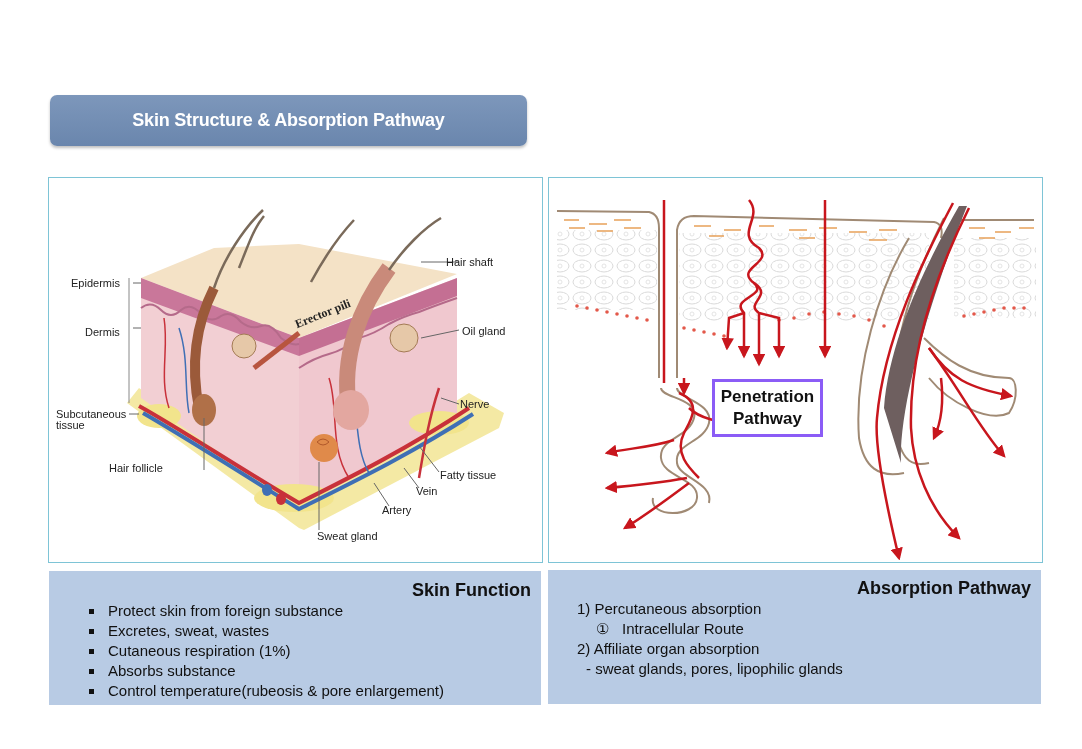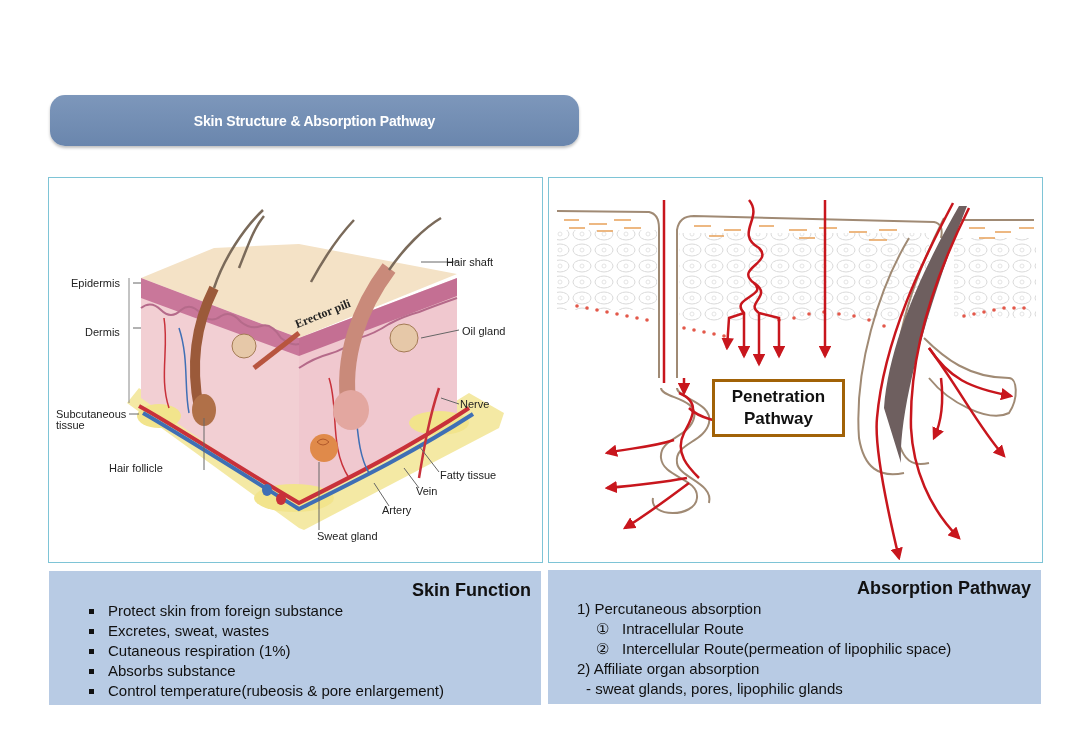--- a/index.html
+++ b/index.html
@@ -1,43 +1,43 @@
 <!DOCTYPE html>
 <html><head>
 <meta charset="utf-8">
 <style>
   html, body { margin:0; padding:0; background:#ffffff; }
   body { width:1082px; height:749px; position:relative; overflow:hidden; font-family:"Liberation Sans", sans-serif; }
   .title-bar {
-    position:absolute; left:50px; top:95px; width:529px; height:51px;
+    position:absolute; left:50px; top:95px; width:477px; height:51px;
     background:linear-gradient(#7d97bb, #6a86ad);
-    border-radius:15px; box-shadow:0 2px 3px rgba(0,0,0,0.25);
+    border-radius:7px; box-shadow:0 2px 3px rgba(0,0,0,0.25);
     display:flex; align-items:center; justify-content:center;
-    color:#ffffff; font-weight:bold; font-size:14px; letter-spacing:-0.2px;
+    color:#ffffff; font-weight:bold; font-size:18px; letter-spacing:-0.2px;
   }
   .panel { position:absolute; border:1.5px solid #7ec4d6; background:#ffffff; box-sizing:border-box; }
   .panel-left { left:48px; top:177px; width:495px; height:386px; }
   .panel-right { left:548px; top:177px; width:495px; height:386px; }
   .panel svg { position:absolute; left:0; top:0; }
   .lbl { position:absolute; font-size:11px; color:#222; white-space:nowrap; }
   .textbox { position:absolute; background:#b8cbe4; box-sizing:border-box; color:#111; }
   .tb-left { left:49px; top:571px; width:492px; height:134px; padding:9px 10px; }
   .tb-right { left:548px; top:570px; width:493px; height:134px; padding:8px 10px; }
   .tb-head { font-weight:bold; font-size:18px; line-height:20px; margin-bottom:1px;text-align:right; }
   .tb-list { list-style:none; margin:0; padding:0 0 0 30px; }
   .tb-list li { font-size:15px; line-height:20px; position:relative; padding-left:19px; }
   .tb-list li::before { content:""; position:absolute; left:0; top:8px; width:5px; height:5px; background:#111; }
   .ap-line { font-size:15px; line-height:20px; }
   .ind1 { padding-left:19px; }
   .ind2 { padding-left:38px; }
   .ind3 { padding-left:28px; }
   .circ { display:inline-block; width:26px; }
   .pen-box {
-    position:absolute; left:163px; top:201px; width:133px; height:58px;
-    border:3px solid #a16207; background:#fff; box-sizing:border-box;
+    position:absolute; left:163px; top:201px; width:111px; height:58px;
+    border:3px solid #8b5cf6; background:#fff; box-sizing:border-box;
     display:flex; flex-direction:column; align-items:center; justify-content:center;
     font-weight:bold; font-size:17px; line-height:22px; color:#111;
   }
 </style>
 </head>
 <body>
 
 <div class="title-bar">Skin Structure &amp; Absorption Pathway</div>
 
 <div class="panel panel-left">
@@ -217,18 +217,15 @@
     <li>Control temperature(rubeosis &amp;  pore enlargement)</li>
   </ul>
 </div>
 
 <div class="textbox tb-right">
   <div class="tb-head">Absorption Pathway</div>
   <div class="ap-line ind1">1) Percutaneous absorption</div>
   <div class="ap-line ind2">
     <span class="circ">①</span><span>Intracellular Route</span>
   </div>
-  <div class="ap-line ind2">
-    <span class="circ">②</span><span>Intercellular Route(permeation of lipophilic space)</span>
-  </div>
   <div class="ap-line ind1">2) Affiliate organ absorption</div>
   <div class="ap-line ind3">- sweat glands, pores, lipophilic glands</div>
 </div>
 
 </body></html>

